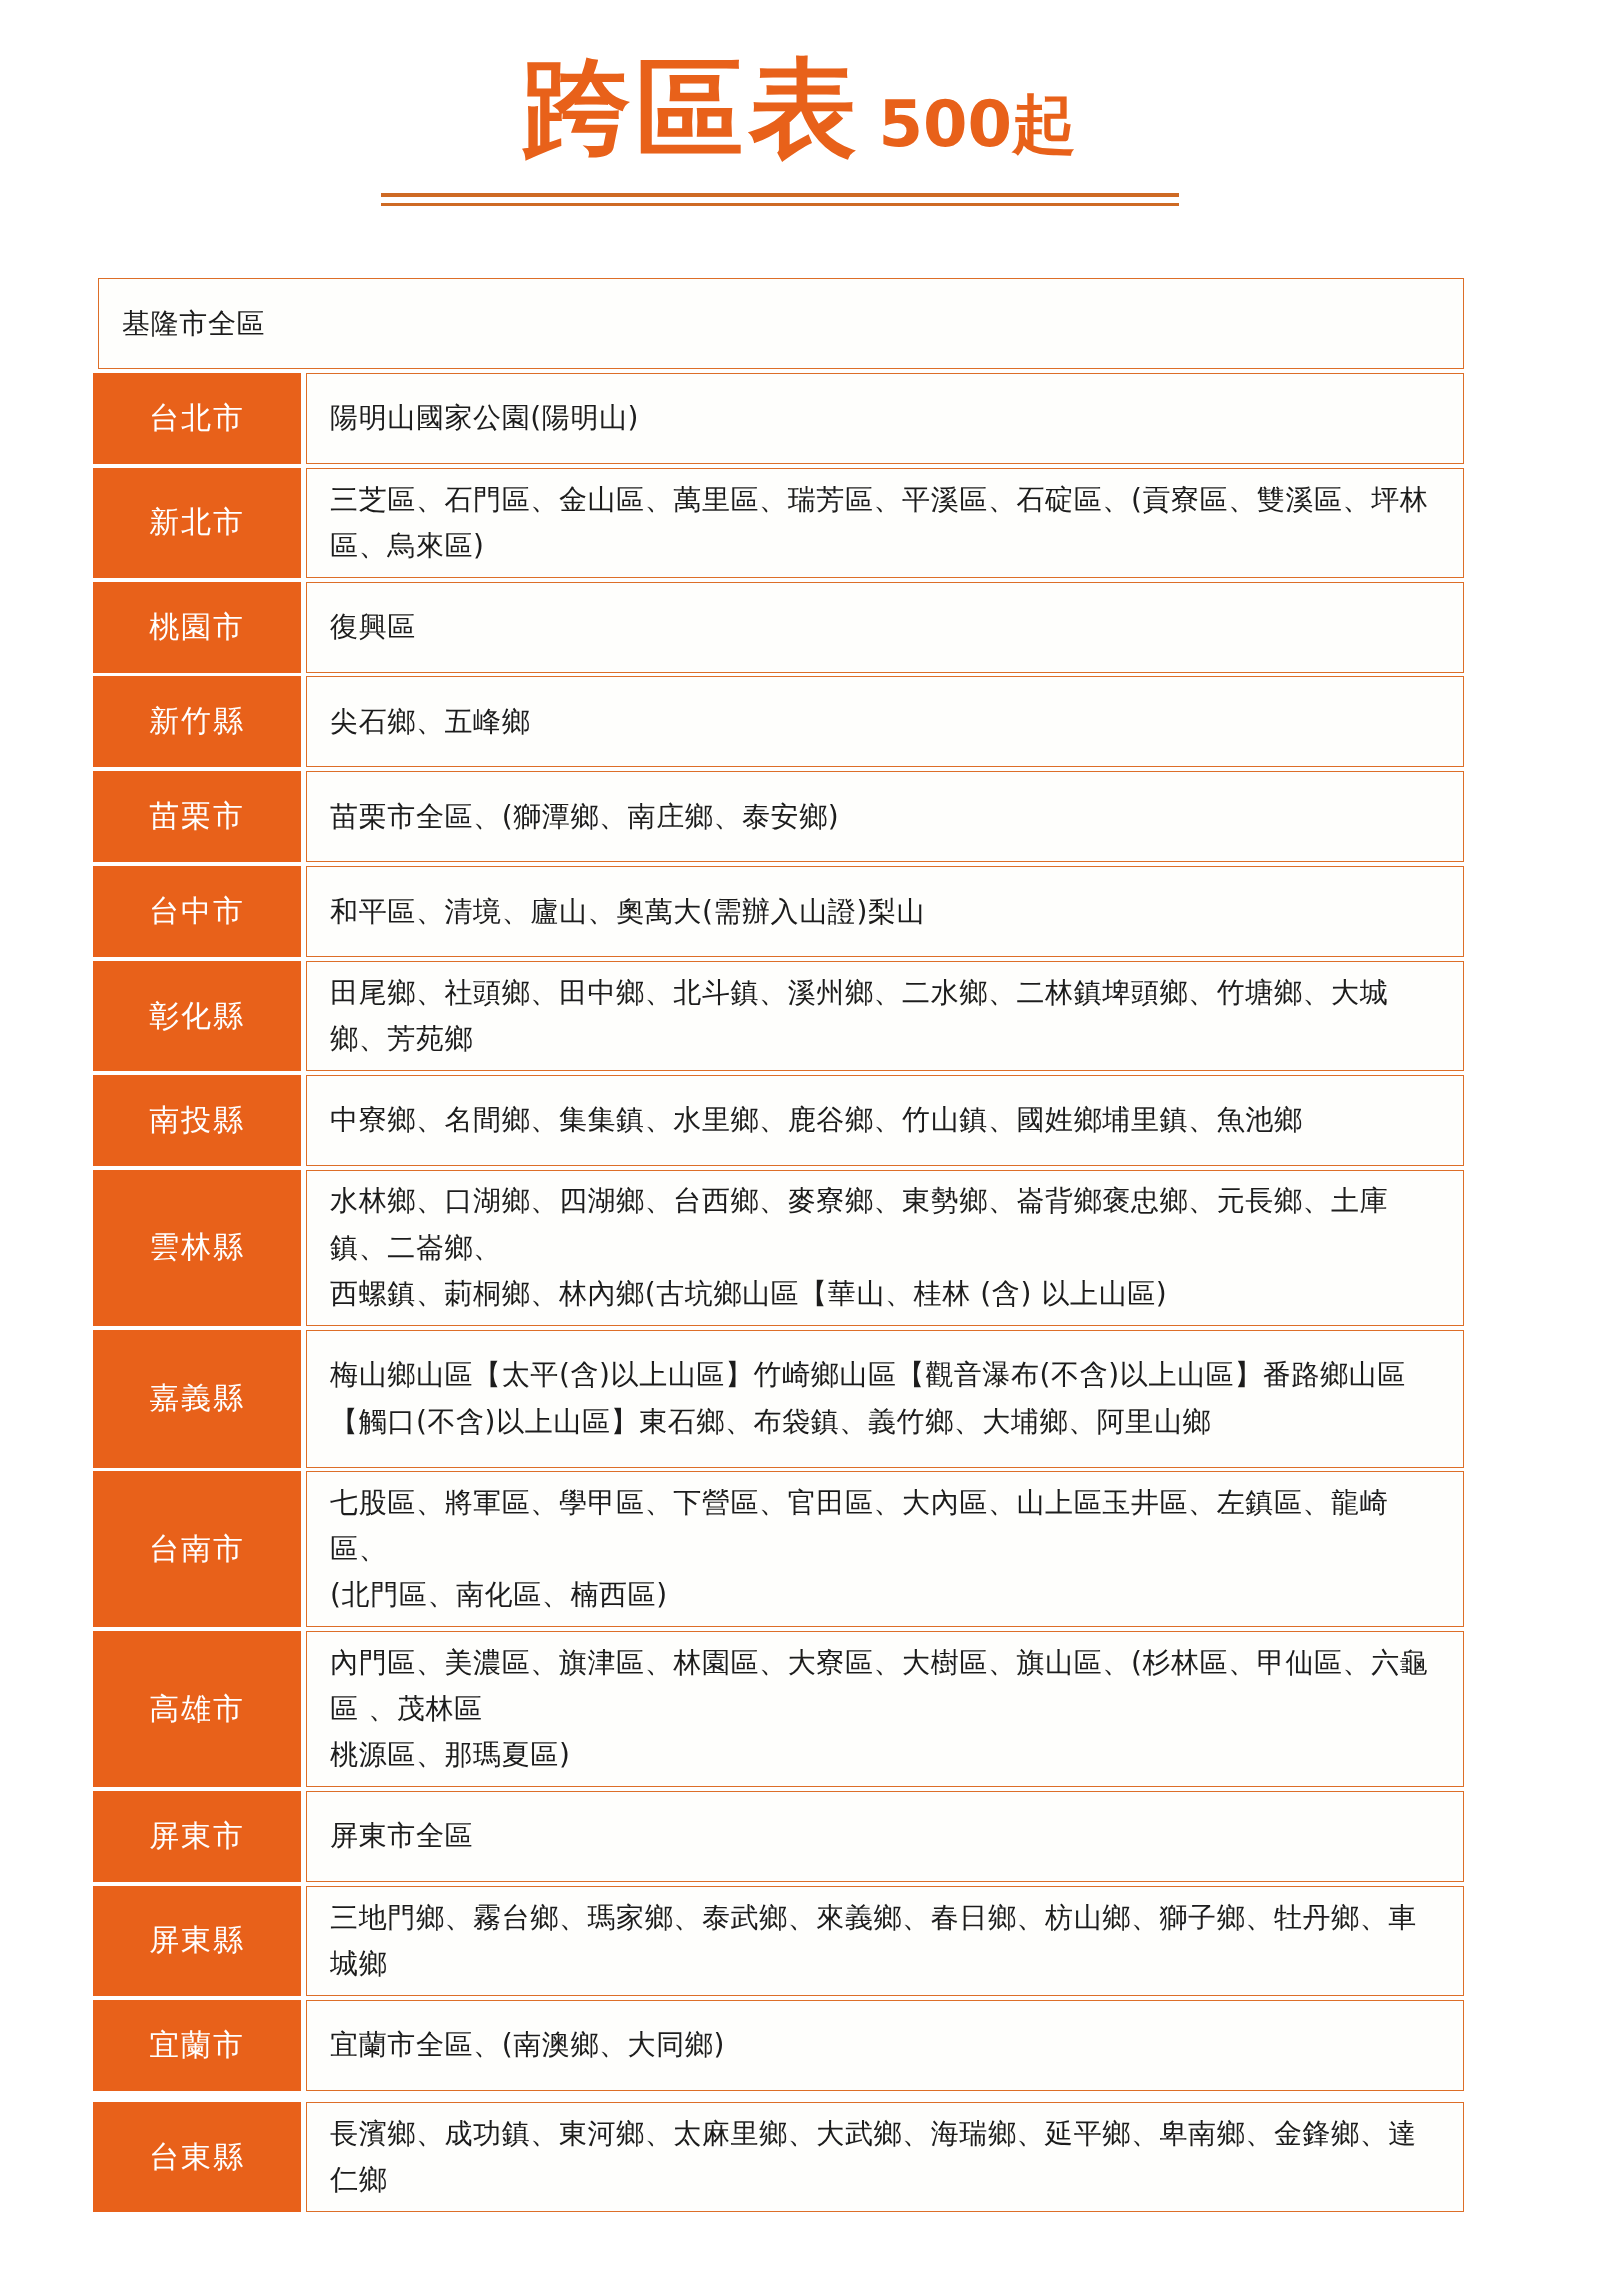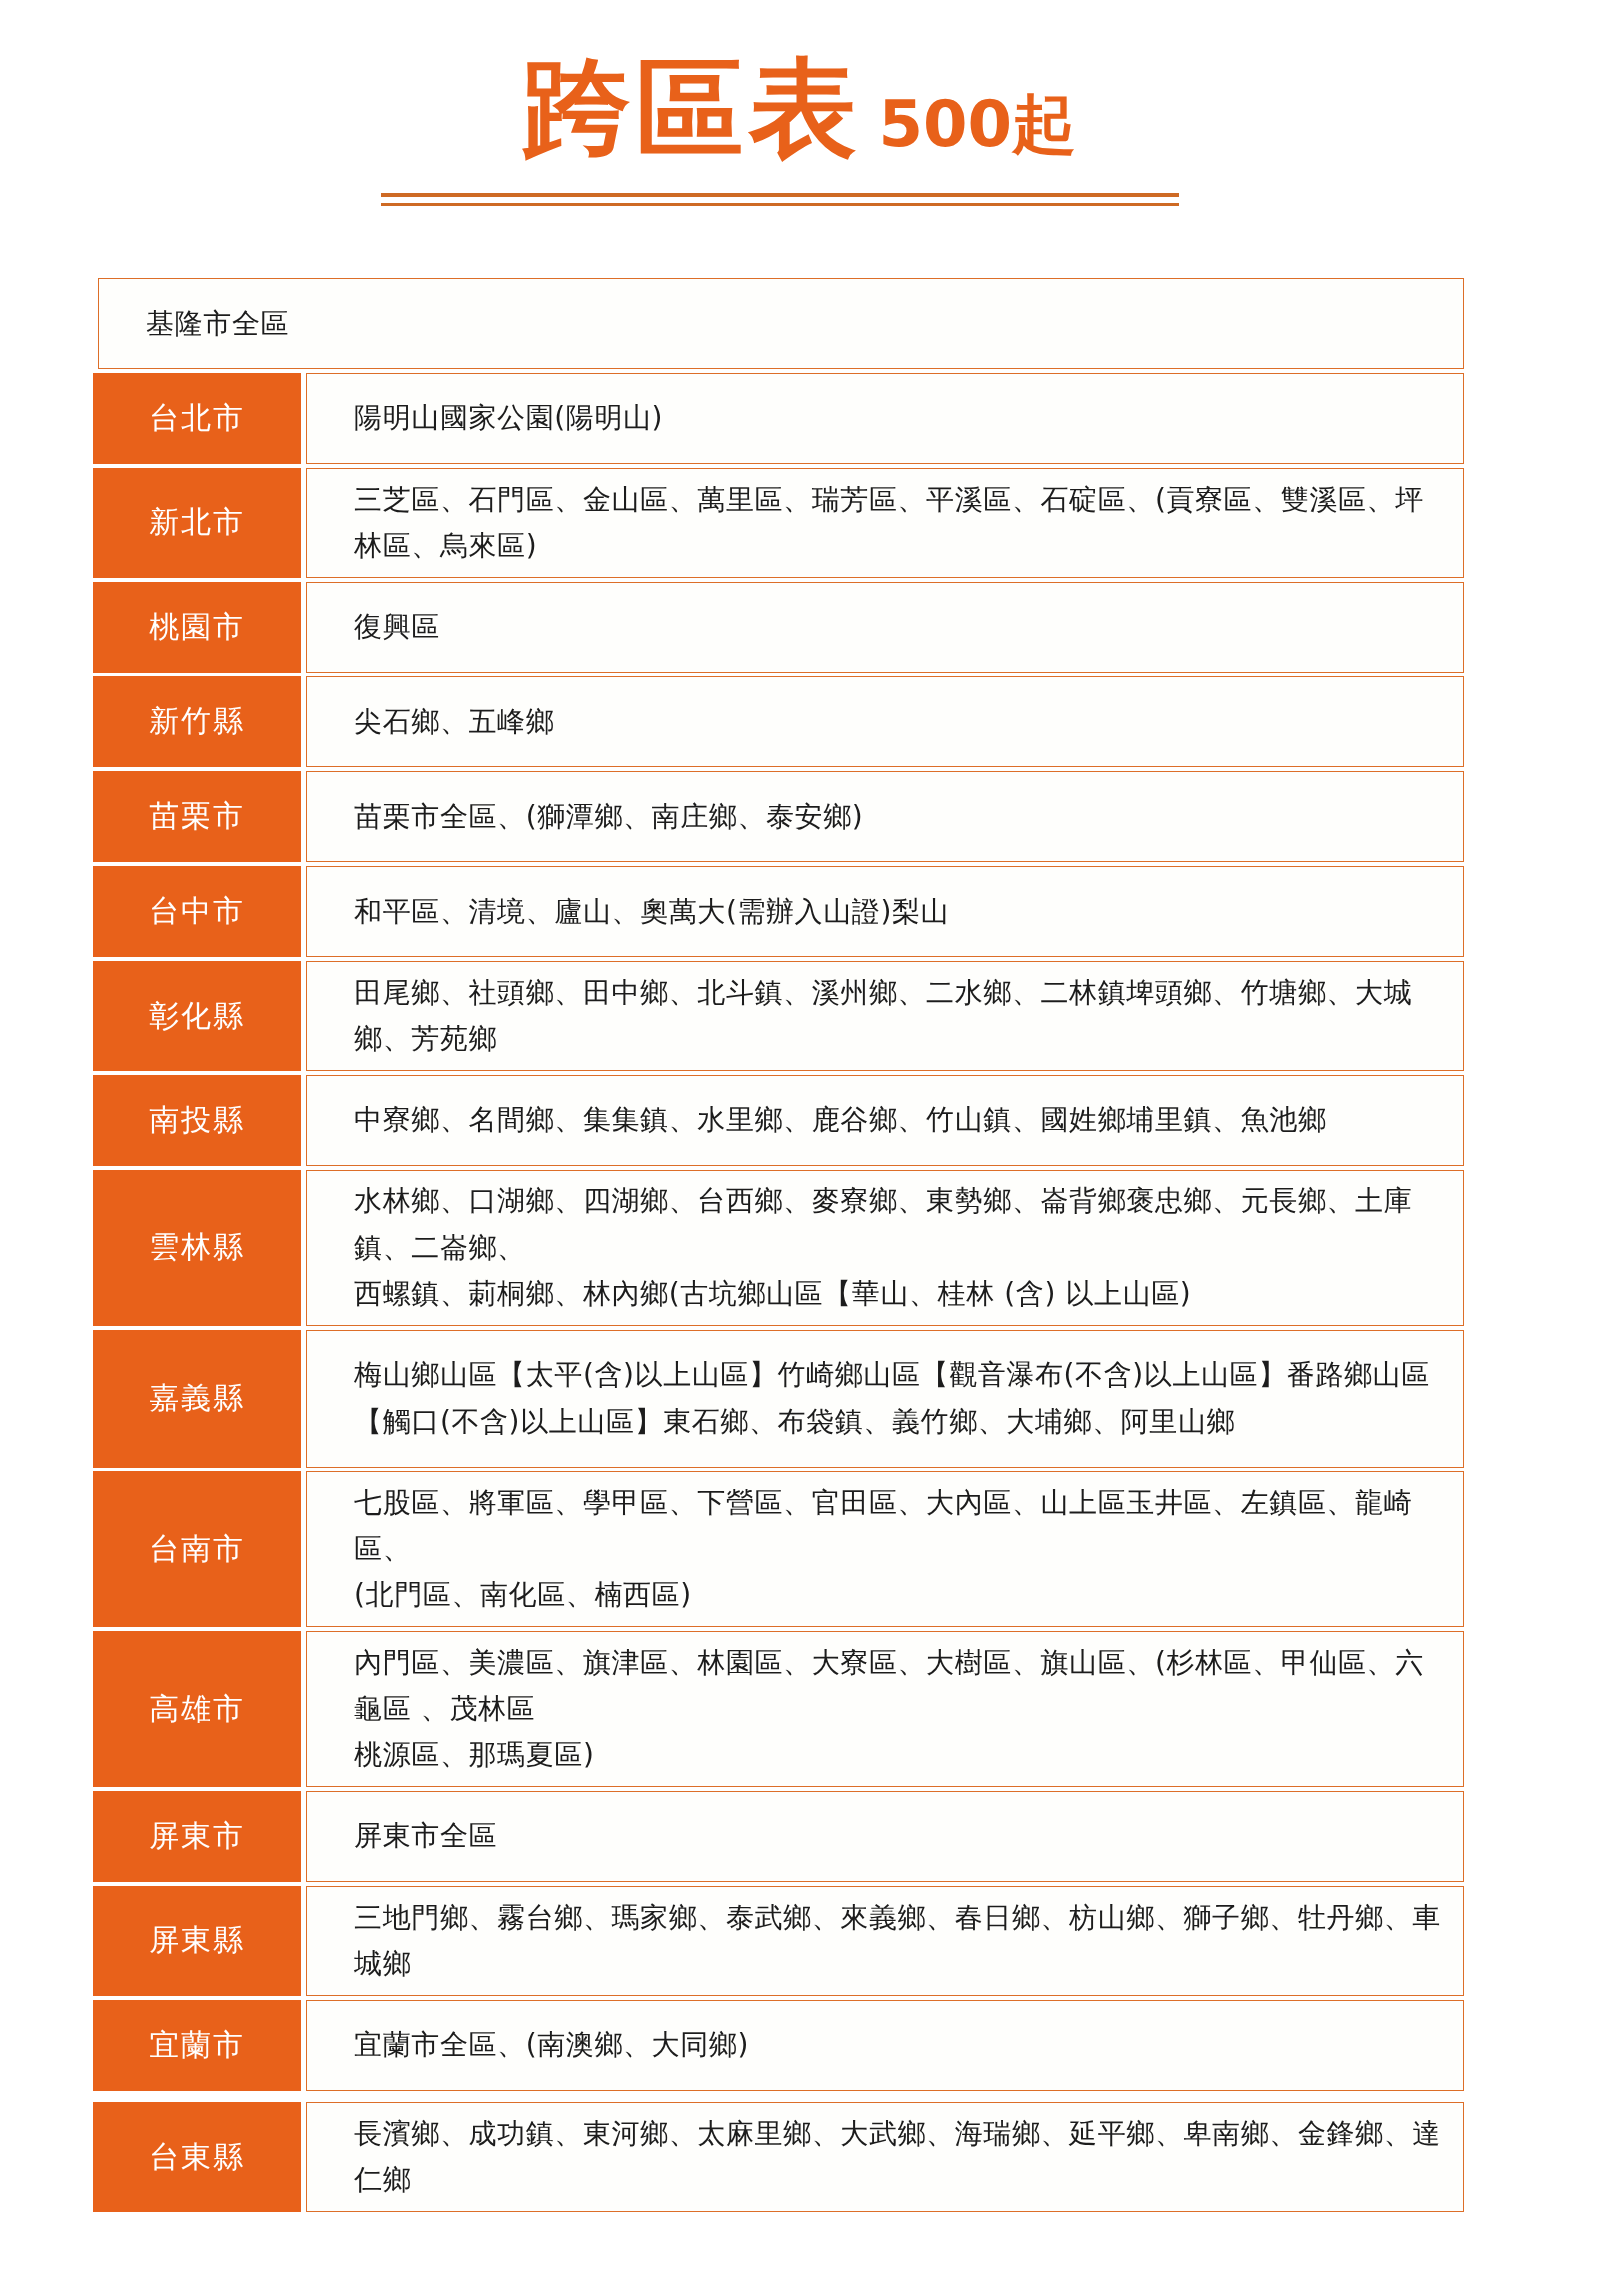--- a/index.html
+++ b/index.html
@@ -81,21 +81,20 @@
   }
   .row.tall .content-cell {
     min-height: 138px;
   }
   .content-text {
     font-size: 28px;
     color: #1C1C1C;
     line-height: 1.65;
     white-space: pre-line;
     letter-spacing: 0.6px;
-    margin-left: 24px;
   }
 </style>
 </head>
 <body>
 
 <div class="page">
 
   <header class="title-block">
     <span class="title-main">跨區表</span><span class="title-suffix">500起</span>
   </header>

